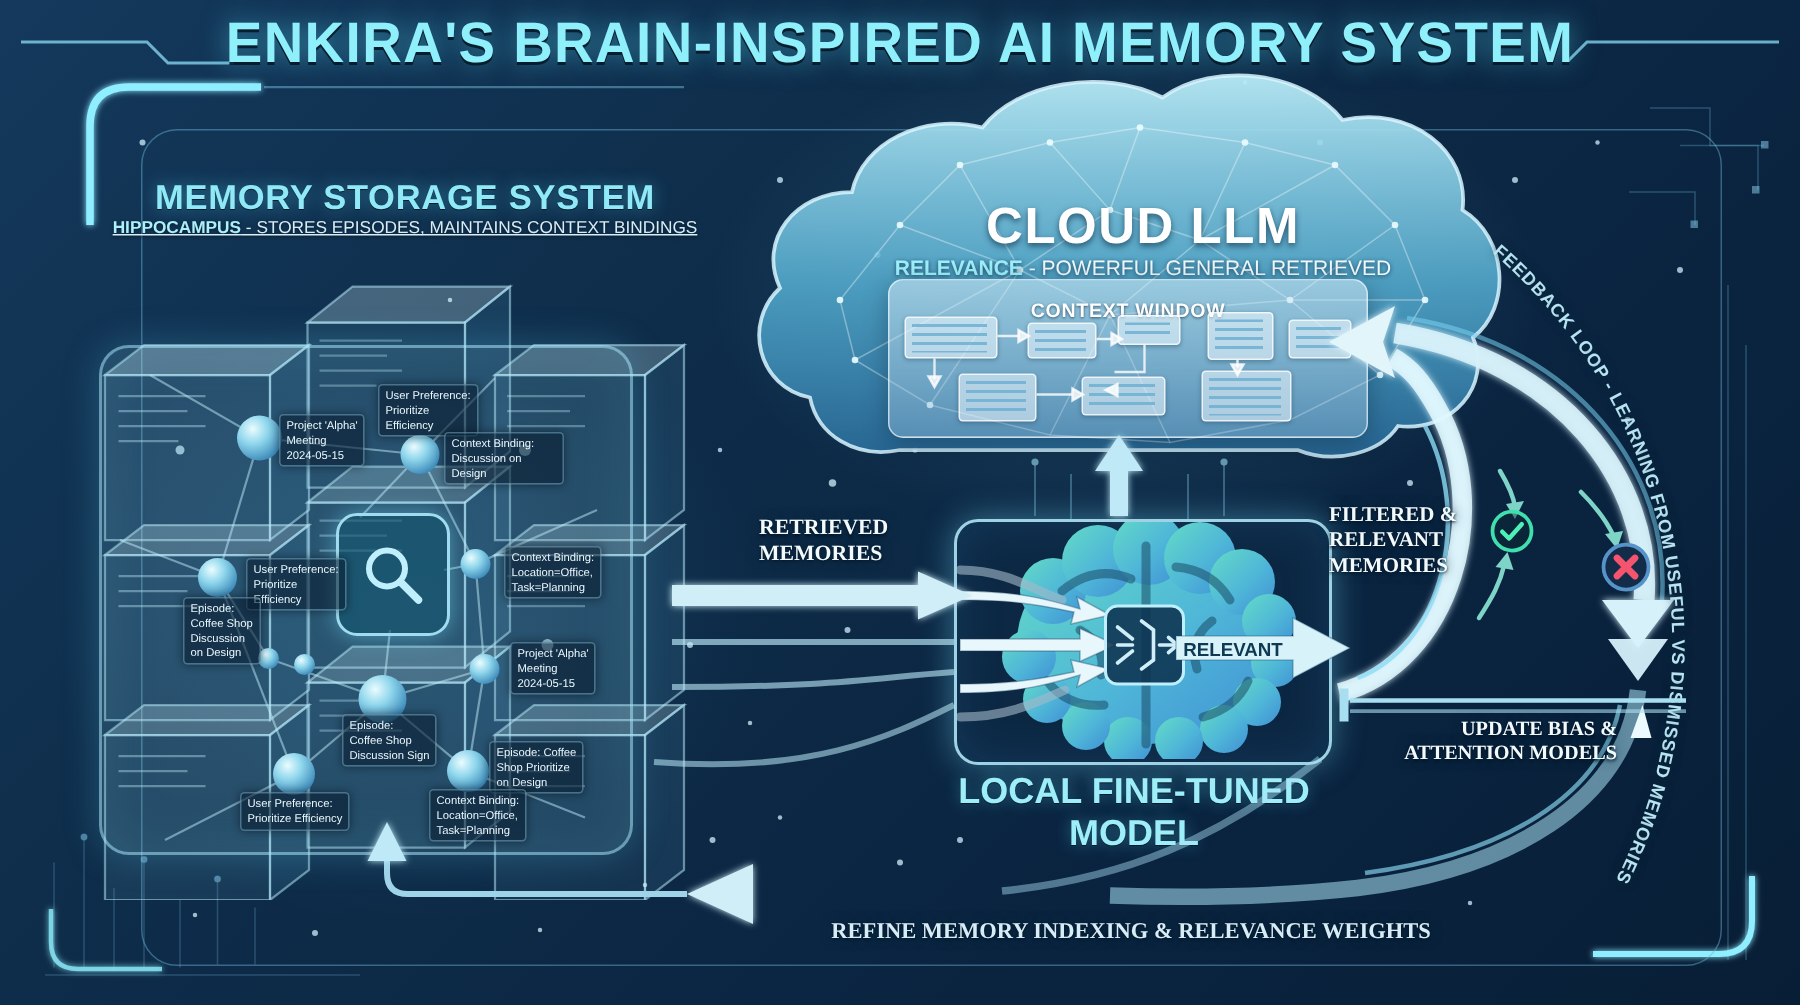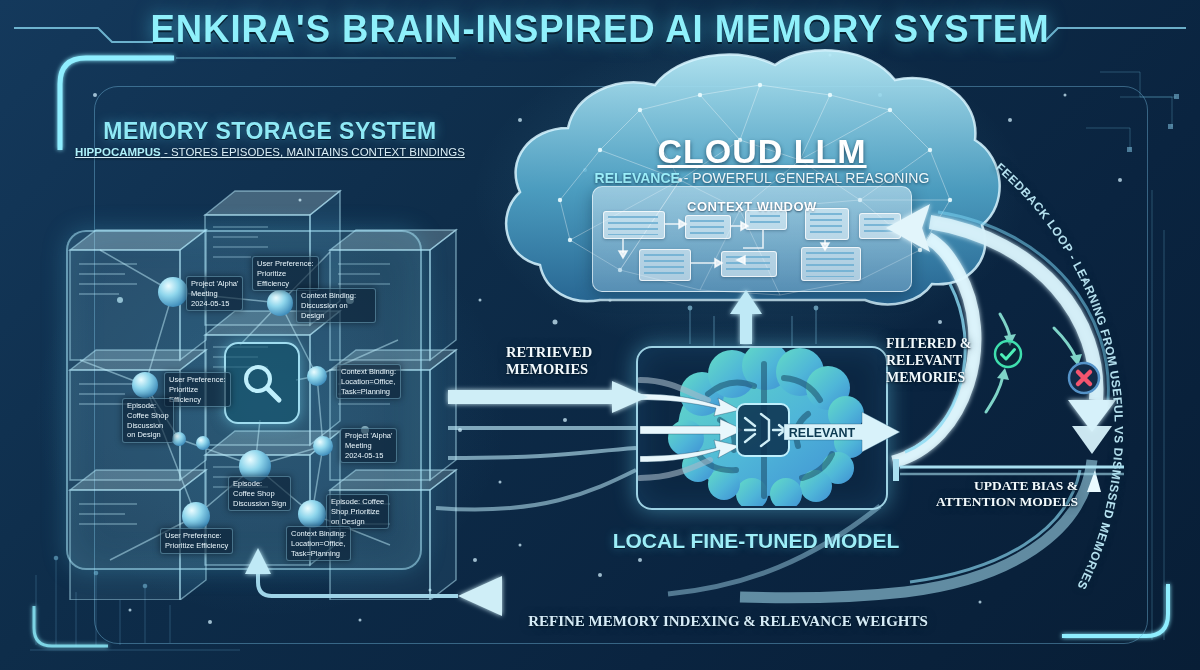--- a/index.html
+++ b/index.html
@@ -305,23 +305,23 @@
           <circle cx="310" cy="115" r="2.2"></circle>
         <circle cx="370" cy="155" r="2.2"></circle>
           <circle cx="250" cy="165" r="2.2"></circle>
           <circle cx="80" cy="195" r="2.2"></circle>
         <circle cx="70" cy="155" r="2.2"></circle>
           <circle cx="130" cy="225" r="2.2"></circle>
       </g>
     </g>
   </svg>
 
-  <div class="abs" style="left:612px;top:132px;width:300px;text-align:center;font-size:34px;font-weight:bold;color:#ffffff;letter-spacing:1px;text-shadow:0 2px 4px rgba(10,45,70,.7);text-decoration:underline;">CLOUD LLM</div>
+  <div class="abs" style="left:612px;top:132px;width:300px;text-align:center;font-size:34px;font-weight:bold;color:#ffffff;letter-spacing:1px;text-shadow:0 2px 4px rgba(10,45,70,.7);">CLOUD LLM</div>
   <div class="abs" style="left:582px;top:170px;width:360px;text-align:center;font-size:14px;color:#f0fafd;text-shadow:0 1px 3px rgba(10,45,70,.8);">
-    <b style="color:#9df0fb">RELEVANCE</b><span> - POWERFUL GENERAL REASONING</span>
+    <b style="color:#9df0fb">RELEVANCE</b><span> - POWERFUL GENERAL RETRIEVED</span>
   </div>
 
   <div class="cw">
     <div class="cw-title">CONTEXT WINDOW</div>
     <div class="cw-box" style="left:10px;top:24px;width:60px;height:26px"></div>
     <div class="cw-box" style="left:92px;top:28px;width:44px;height:22px"></div>
     <div class="cw-box" style="left:152px;top:23px;width:40px;height:18px"></div>
     <div class="cw-box" style="left:212px;top:21px;width:42px;height:30px"></div>
     <div class="cw-box" style="left:266px;top:26px;width:40px;height:24px"></div>
     <div class="cw-box" style="left:46px;top:62px;width:50px;height:30px"></div>
@@ -403,21 +403,21 @@
             <path d="M113,88 h10"></path>
             <path d="M113,100 l10,-8"></path>
           <path d="M129,72 l8,6 v20 l-8,6"></path>
             <path d="M141,88 h10"></path>
             <path d="M147,83 l6,5 -6,5"></path>
         </g>
       </g>
     </g>
   </svg>
 
-  <div class="abs" style="left:606px;top:514px;width:300px;text-align:center;font-size:21px;font-weight:bold;color:#9deef8;text-shadow:0 1px 0 rgba(5,25,40,.9),0 0 10px rgba(90,220,250,.4);margin-top:15px;">LOCAL FINE-TUNED MODEL</div>
+  <div class="abs" style="left:606px;top:514px;width:300px;text-align:center;font-size:24px;font-weight:bold;color:#9deef8;text-shadow:0 1px 0 rgba(5,25,40,.9),0 0 10px rgba(90,220,250,.4);">LOCAL FINE-TUNED MODEL</div>
 
   <svg class="abs" width="1200" height="670" style="left:0;top:0">
     <defs>
       <filter id="glo2" x="-60%" y="-60%" width="220%" height="220%">
         <feGaussianBlur stdDeviation="2.5" result="b"></feGaussianBlur>
           <feMerge>
             <feMergeNode in="b"></feMergeNode>
             <feMergeNode in="SourceGraphic"></feMergeNode>
           </feMerge>
       </filter>
@@ -497,15 +497,15 @@
     </svg>
   </div>
 
   <div class="lbl" style="left:506px;top:344px;font-size:14.5px">RETRIEVED
 MEMORIES</div>
   <div class="lbl" style="left:886px;top:336px;font-size:14px">FILTERED &amp;
 RELEVANT
 MEMORIES</div>
   <div class="lbl" style="left:908px;top:478px;width:170px;text-align:right;font-size:13.5px">UPDATE BIAS &amp;
 ATTENTION MODELS</div>
-  <div class="lbl" style="left:478px;top:612px;width:500px;text-align:center;font-size:15px;font-weight:600;color:#d6ecf7">REFINE MEMORY INDEXING &amp; RELEVANCE WEIGHTS</div>
+  <div class="lbl" style="left:504px;top:612px;width:500px;text-align:center;font-size:15px;font-weight:600;color:#d6ecf7">REFINE MEMORY INDEXING &amp; RELEVANCE WEIGHTS</div>
 
 </div>
 
 </body></html>

